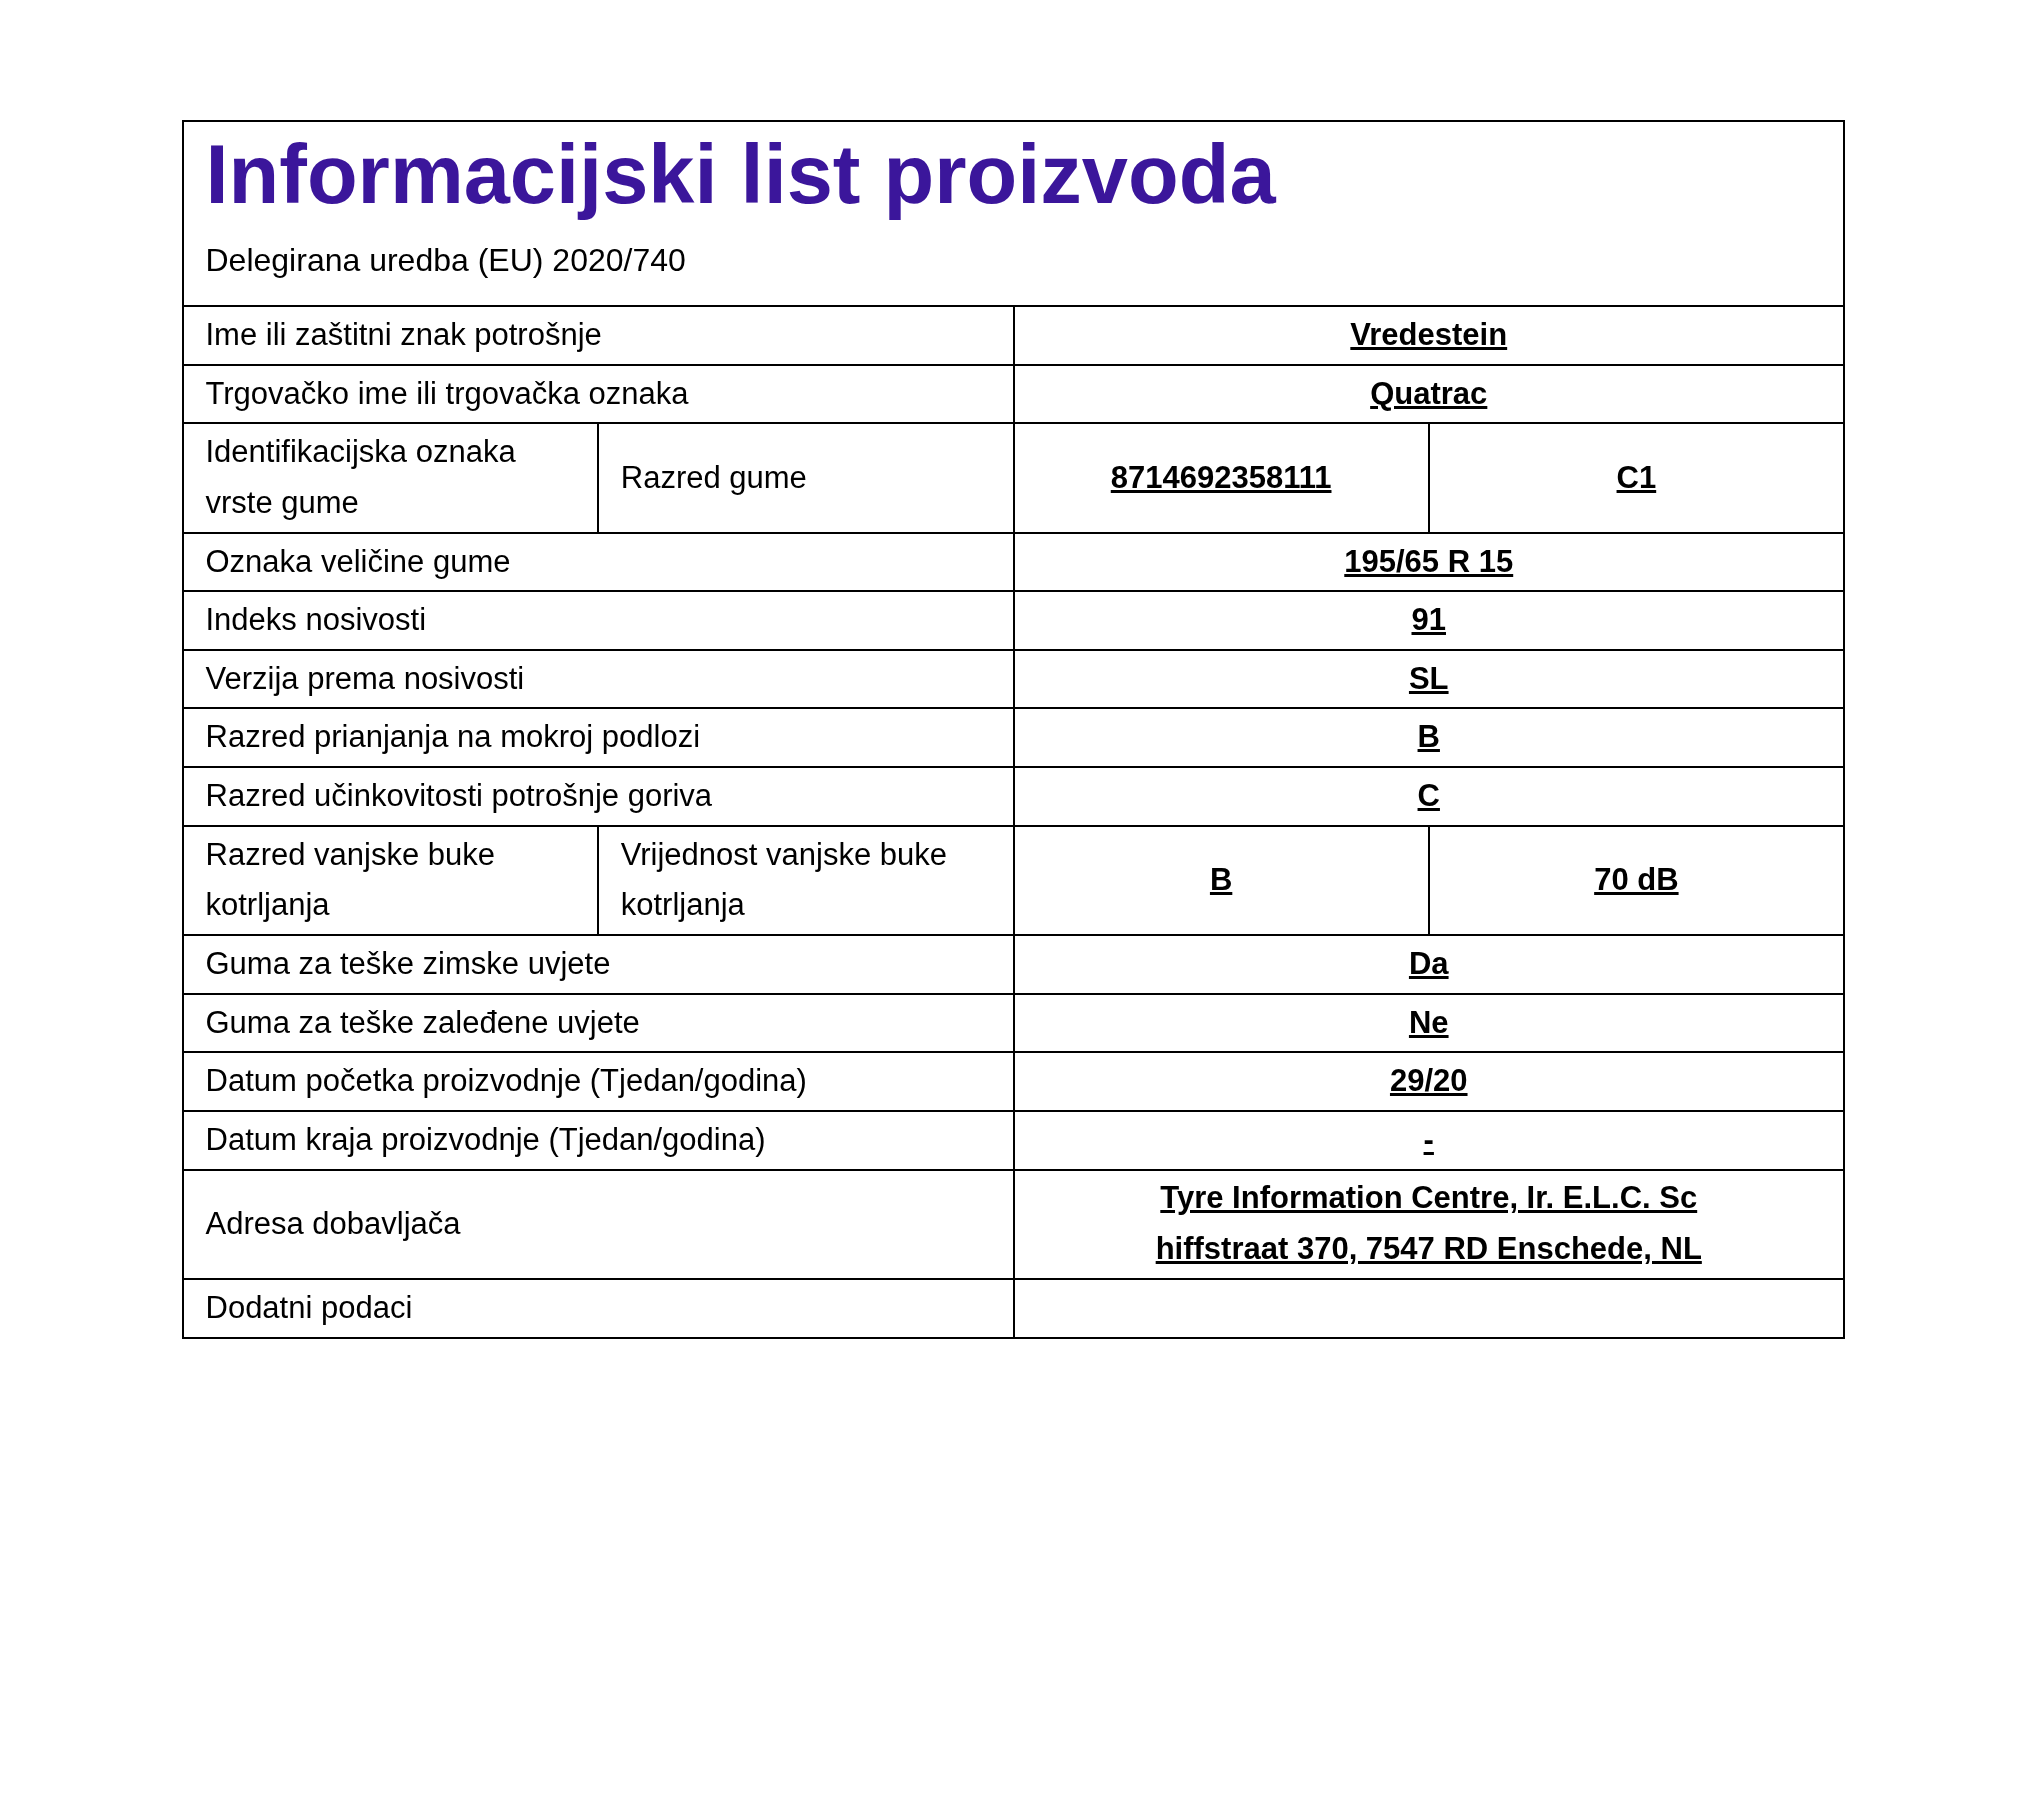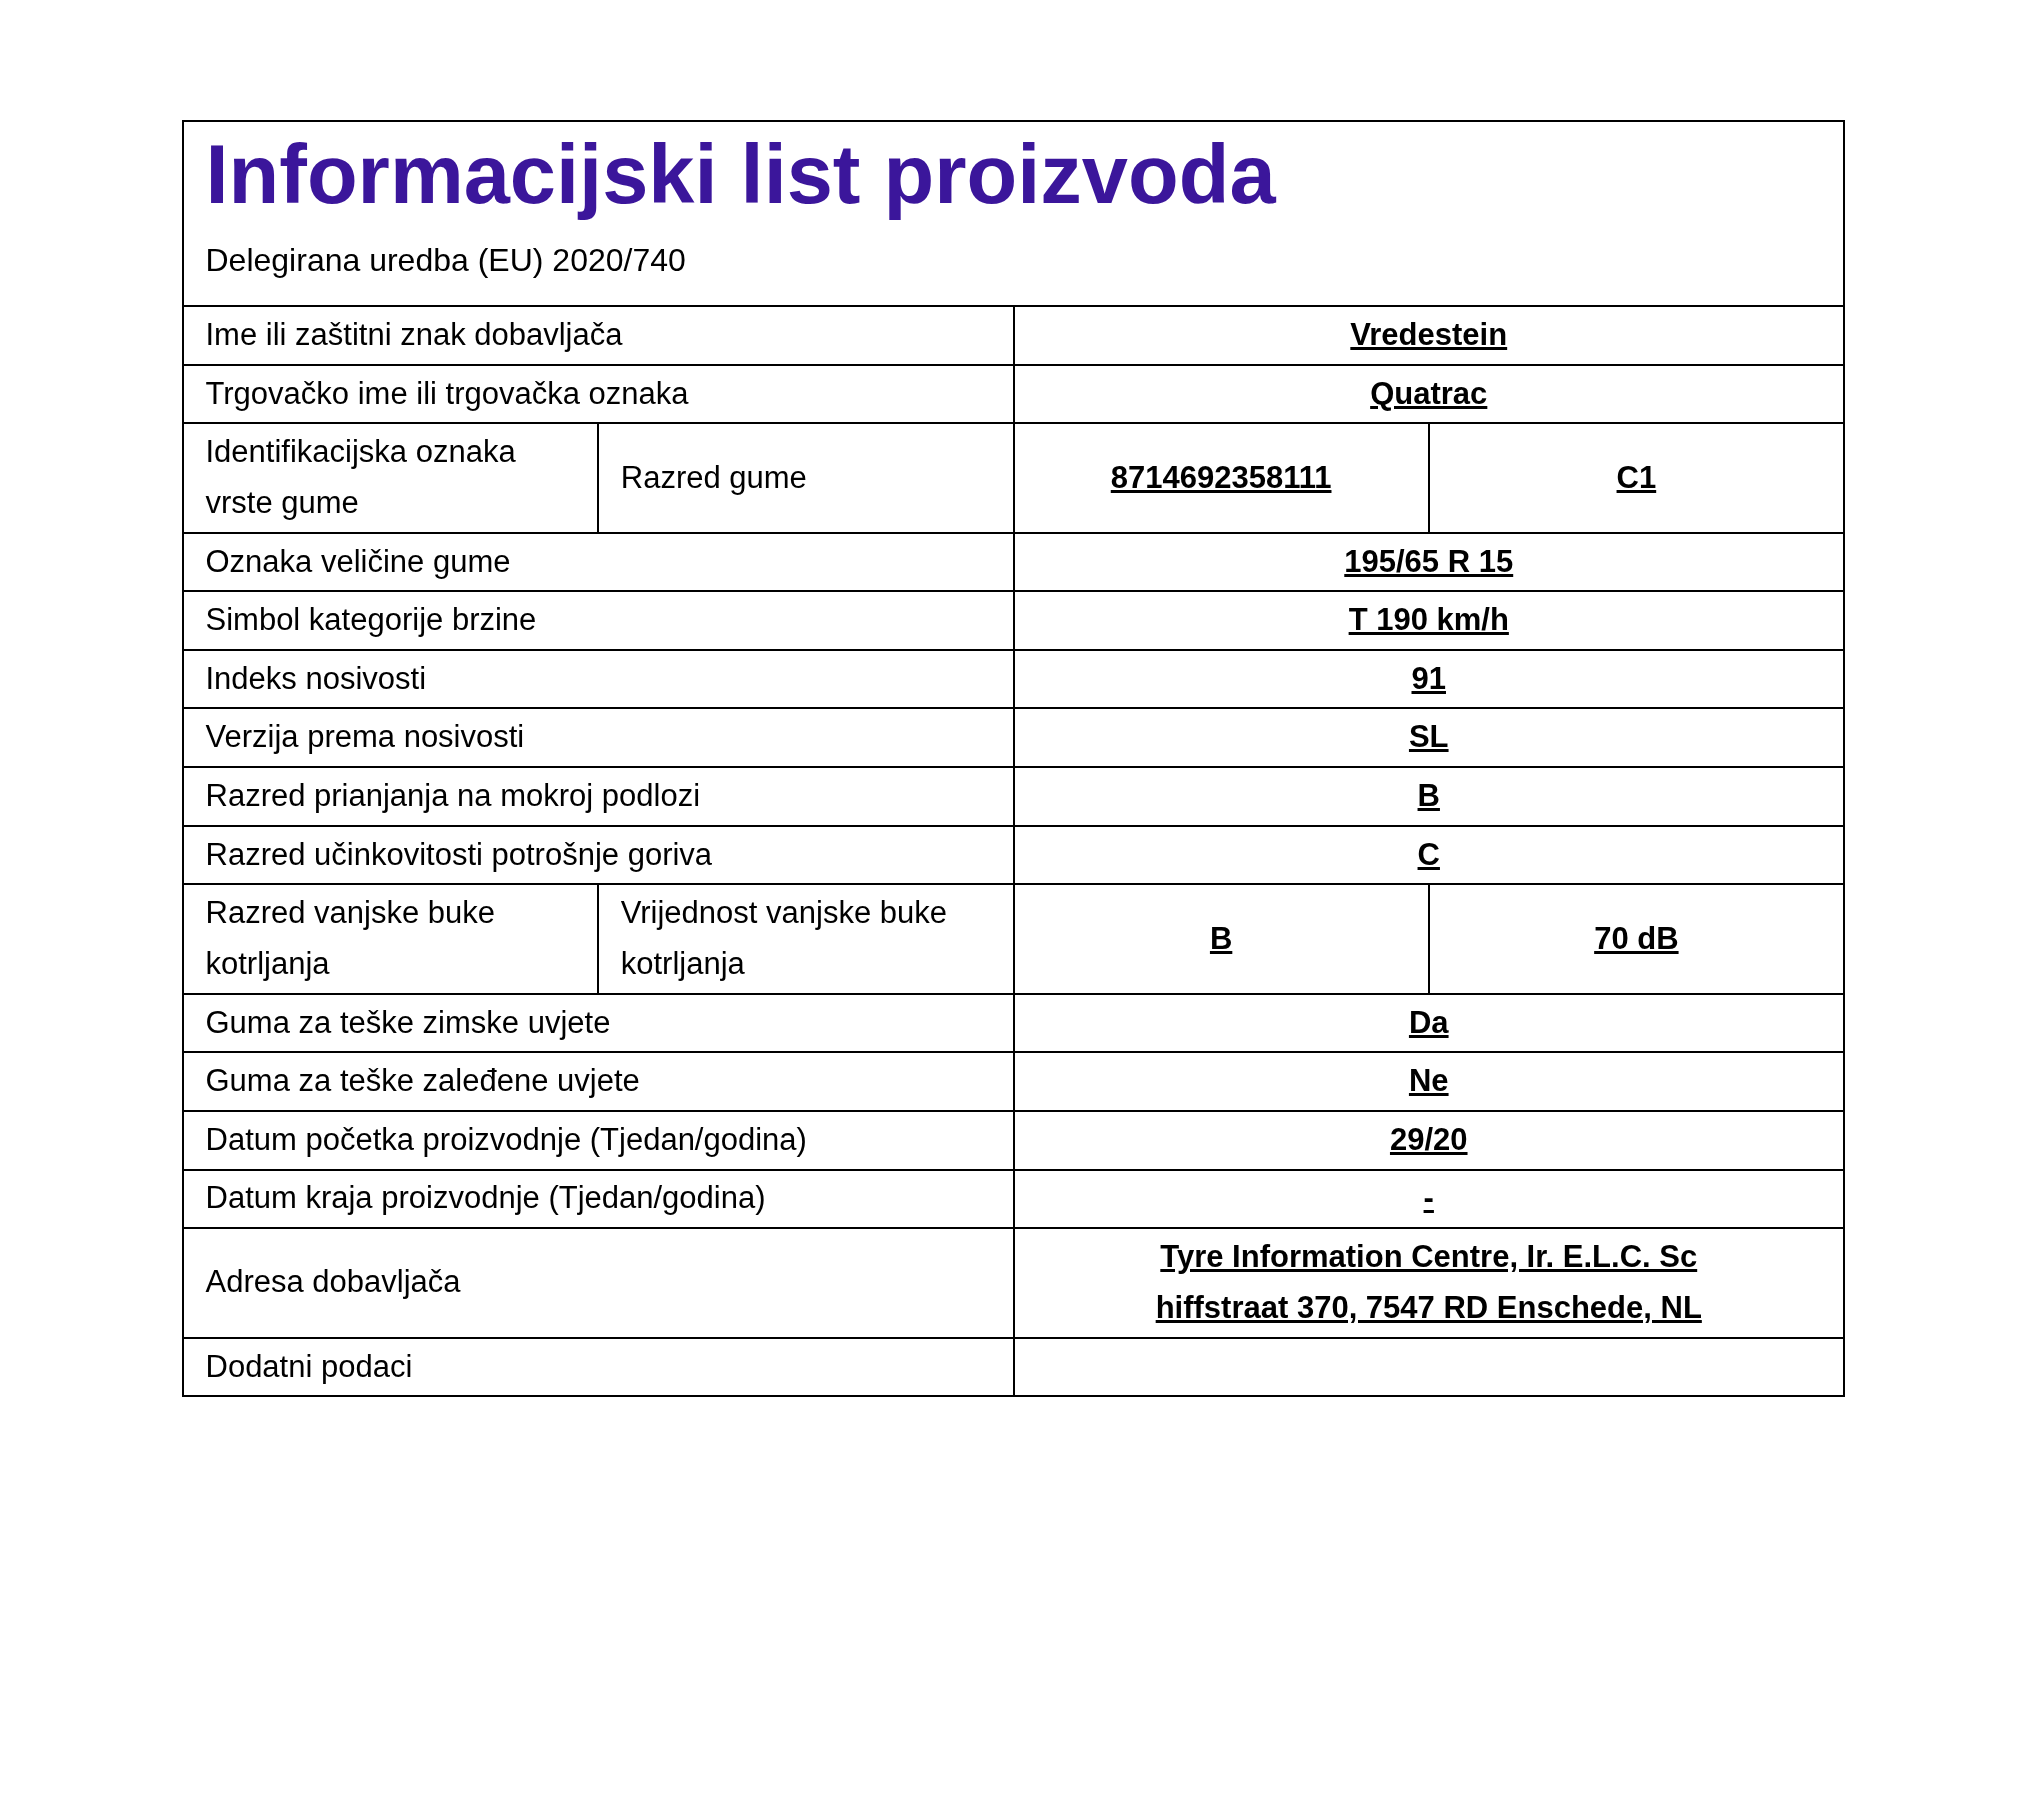--- a/index.html
+++ b/index.html
@@ -82,45 +82,41 @@
 
       <tbody>
           <tr class="r-title">
         <td colspan="4" class="title-cell">
           <div class="doc-title">Informacijski list proizvoda</div>
           <div class="doc-subtitle">Delegirana uredba (EU) 2020/740</div>
         </td>
       </tr>
 
       <tr class="r-single">
-        <td colspan="2" class="lbl">Ime ili zaštitni znak dobavljača</td>
+        <td colspan="2" class="lbl">Ime ili zaštitni znak potrošnje</td>
         <td colspan="2" class="val">Vredestein</td>
       </tr>
 
       <tr class="r-single">
         <td colspan="2" class="lbl">Trgovačko ime ili trgovačka oznaka</td>
         <td colspan="2" class="val">Quatrac</td>
       </tr>
 
       <tr class="r-double">
         <td class="lbl">Identifikacijska oznaka vrste gume</td>
         <td class="lbl">Razred gume</td>
         <td class="val">8714692358111</td>
         <td class="val">C1</td>
       </tr>
 
       <tr class="r-single">
         <td colspan="2" class="lbl">Oznaka veličine gume</td>
         <td colspan="2" class="val">195/65 R 15</td>
       </tr>
 
-      <tr class="r-single">
-        <td colspan="2" class="lbl">Simbol kategorije brzine</td>
-        <td colspan="2" class="val">T 190 km/h</td>
-      </tr>
 
       <tr class="r-single">
         <td colspan="2" class="lbl">Indeks nosivosti</td>
         <td colspan="2" class="val">91</td>
       </tr>
 
       <tr class="r-single">
         <td colspan="2" class="lbl">Verzija prema nosivosti</td>
         <td colspan="2" class="val">SL</td>
       </tr>

